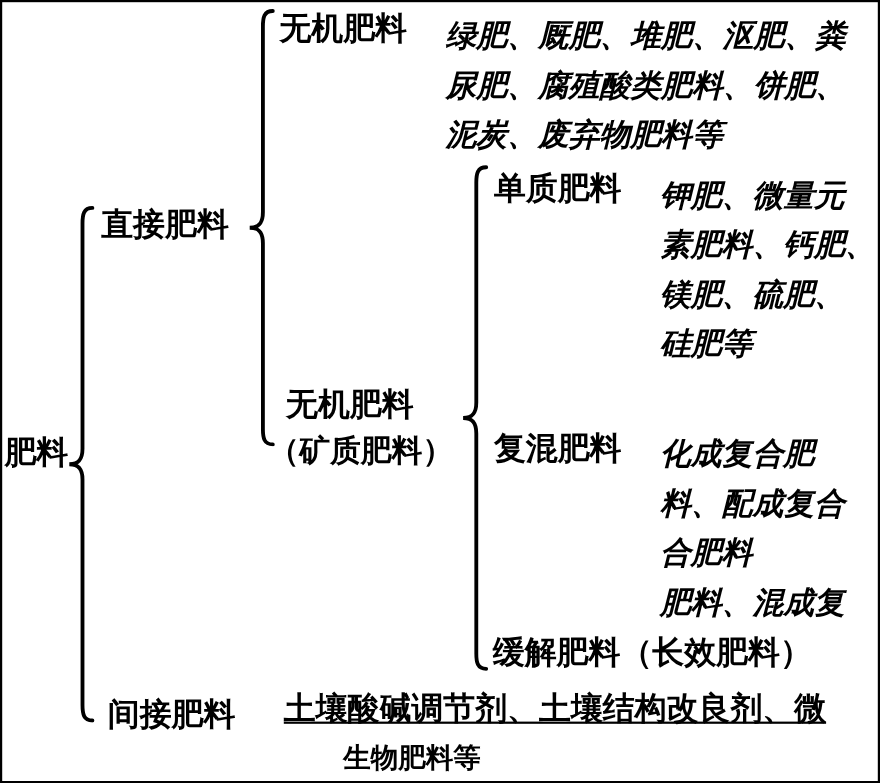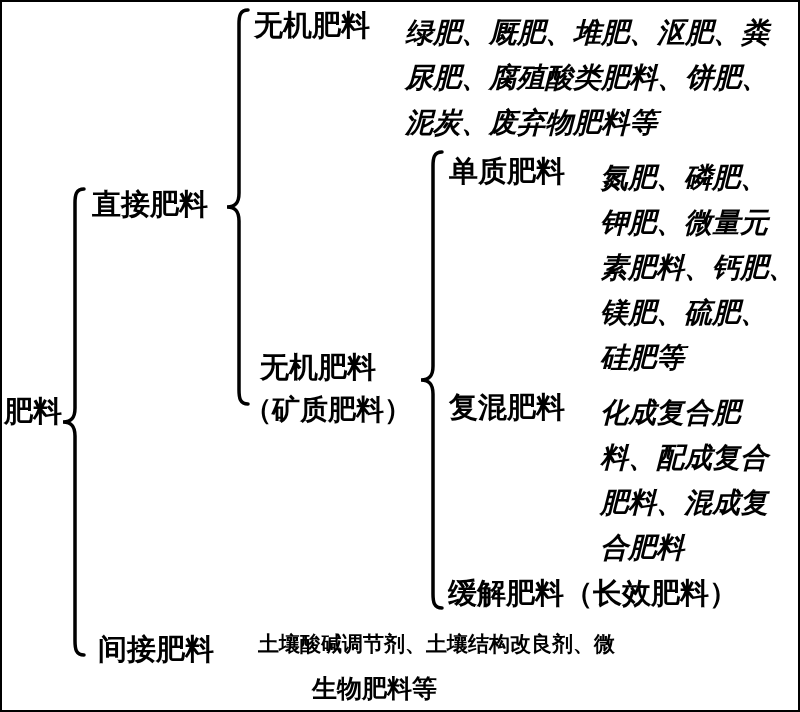--- a/index.html
+++ b/index.html
@@ -50,34 +50,33 @@
   <div class="abs label" style="left:258px; top:349px;">无机肥料</div>
   <div class="abs" style="left:242px; top:389px; font-size:28px;">（矿质肥料）</div>
 
   <svg class="brace" style="left:414px; top:148px;" width="30" height="460" viewBox="0 0 30 460">
     <path d="M26 2 C18 2 17 8 17 16 L17 216 C17 225 14 230 5 230 C14 230 17 235 17 244 L17 444 C17 452 18 458 26 458" stroke="#000" stroke-width="3.5" fill="none" stroke-linecap="round"></path>
   </svg>
 
   <div class="abs label" style="left:447px; top:153px;">单质肥料</div>
 
   <div class="block" style="left:598px; top:153px;">
-    <div class="line">氮肥、磷肥、</div>
     <div class="line">钾肥、微量元</div>
     <div class="line">素肥料、钙肥、</div>
     <div class="line">镁肥、硫肥、</div>
     <div class="line">硅肥等</div>
   </div>
 
   <div class="abs label" style="left:447px; top:389px;">复混肥料</div>
 
   <div class="block" style="left:598px; top:388px;">
     <div class="line">化成复合肥</div>
     <div class="line">料、配成复合</div>
+    <div class="line">合肥料</div>
     <div class="line">肥料、混成复</div>
-    <div class="line">合肥料</div>
   </div>
 
   <div class="abs label" style="left:446px; top:575px;">缓解肥料（长效肥料）</div>
 
-  <div class="abs" style="left:256px; top:625px; font-size:21px; line-height:34px;">土壤酸碱调节剂、土壤结构改良剂、微</div>
+  <div class="abs" style="left:256px; top:625px; font-size:29px; line-height:34px;text-decoration:underline;">土壤酸碱调节剂、土壤结构改良剂、微</div>
   <div class="abs" style="left:310px; top:670px; font-size:25px; line-height:34px;">生物肥料等</div>
 
 </div>
 
 </body></html>

